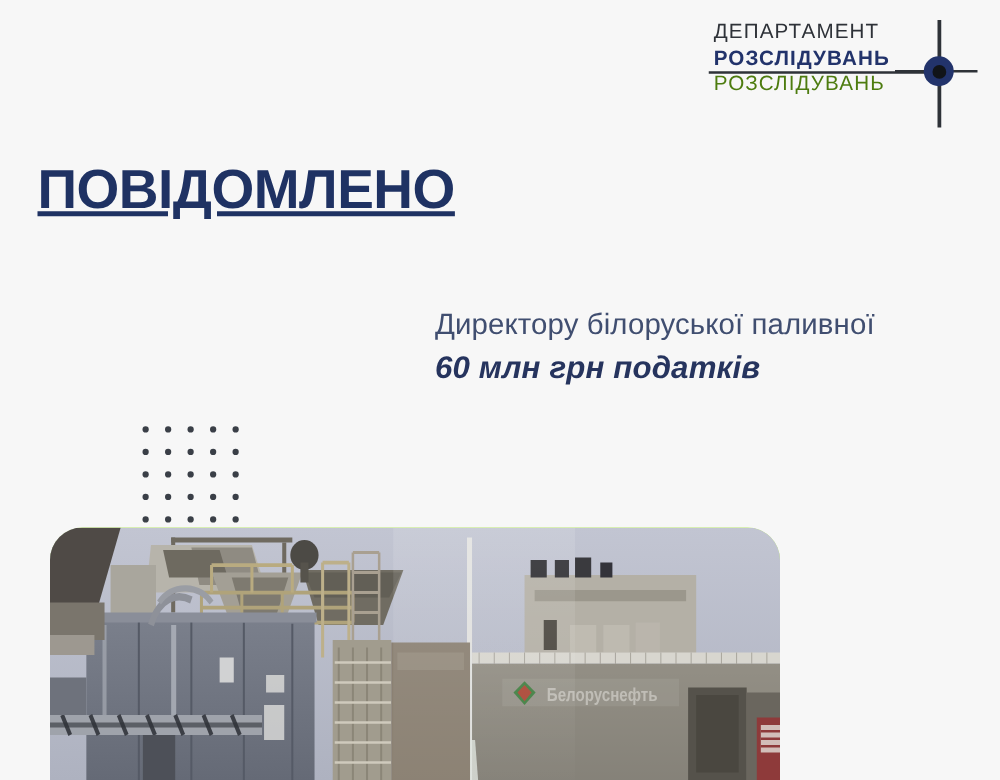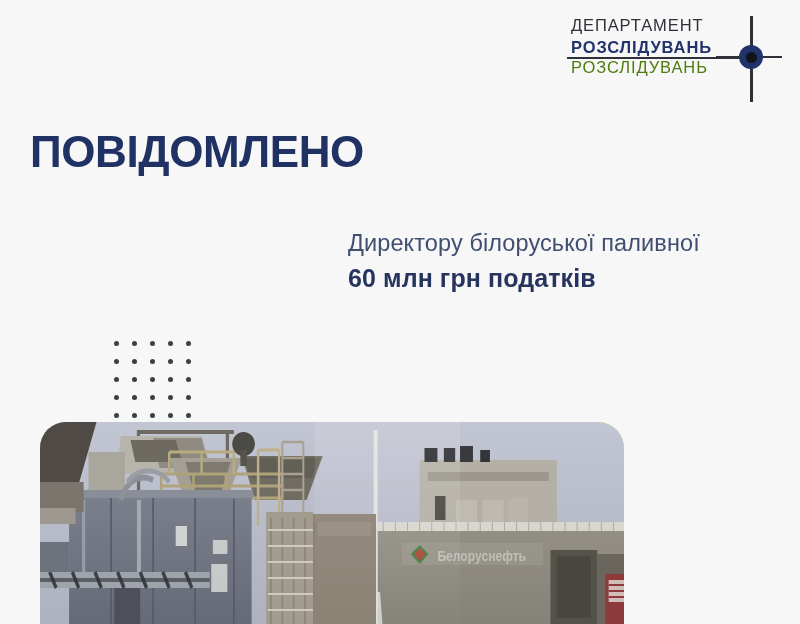--- a/index.html
+++ b/index.html
@@ -65,32 +65,33 @@
   }
 
   
   #headline{
     position:absolute;left:30px;top:127px;
     color:#1f3263;
     font-weight:700;
     font-size:44px;
     line-height:50px;
     letter-spacing:-0.4px;
+    text-decoration:underline;
   }
   #headline span{display:block;}
 
   
   #subtitle{
-    position:absolute;left:348px;top:226px;
+    position:absolute;left:348px;top:242px;
     width:430px;
     line-height:35px;
     font-size:23.5px;
   }
   .sub-line{display:block;color:#404e70;font-weight:400;letter-spacing:0.1px;}
-  .sub-strong{display:block;color:#26345e;font-weight:700;font-size:25px;letter-spacing:0.1px;}
+  .sub-strong{display:block;color:#26345e;font-weight:700;font-size:25px;letter-spacing:0.1px;font-style:italic;}
 
   
   #dotgrid{
     position:absolute;left:114px;top:341px;
     display:grid;
     grid-template-columns:repeat(5,18px);
     grid-template-rows:repeat(5,18px);
   }
   #dotgrid i{
     display:block;width:5px;height:5px;border-radius:50%;

